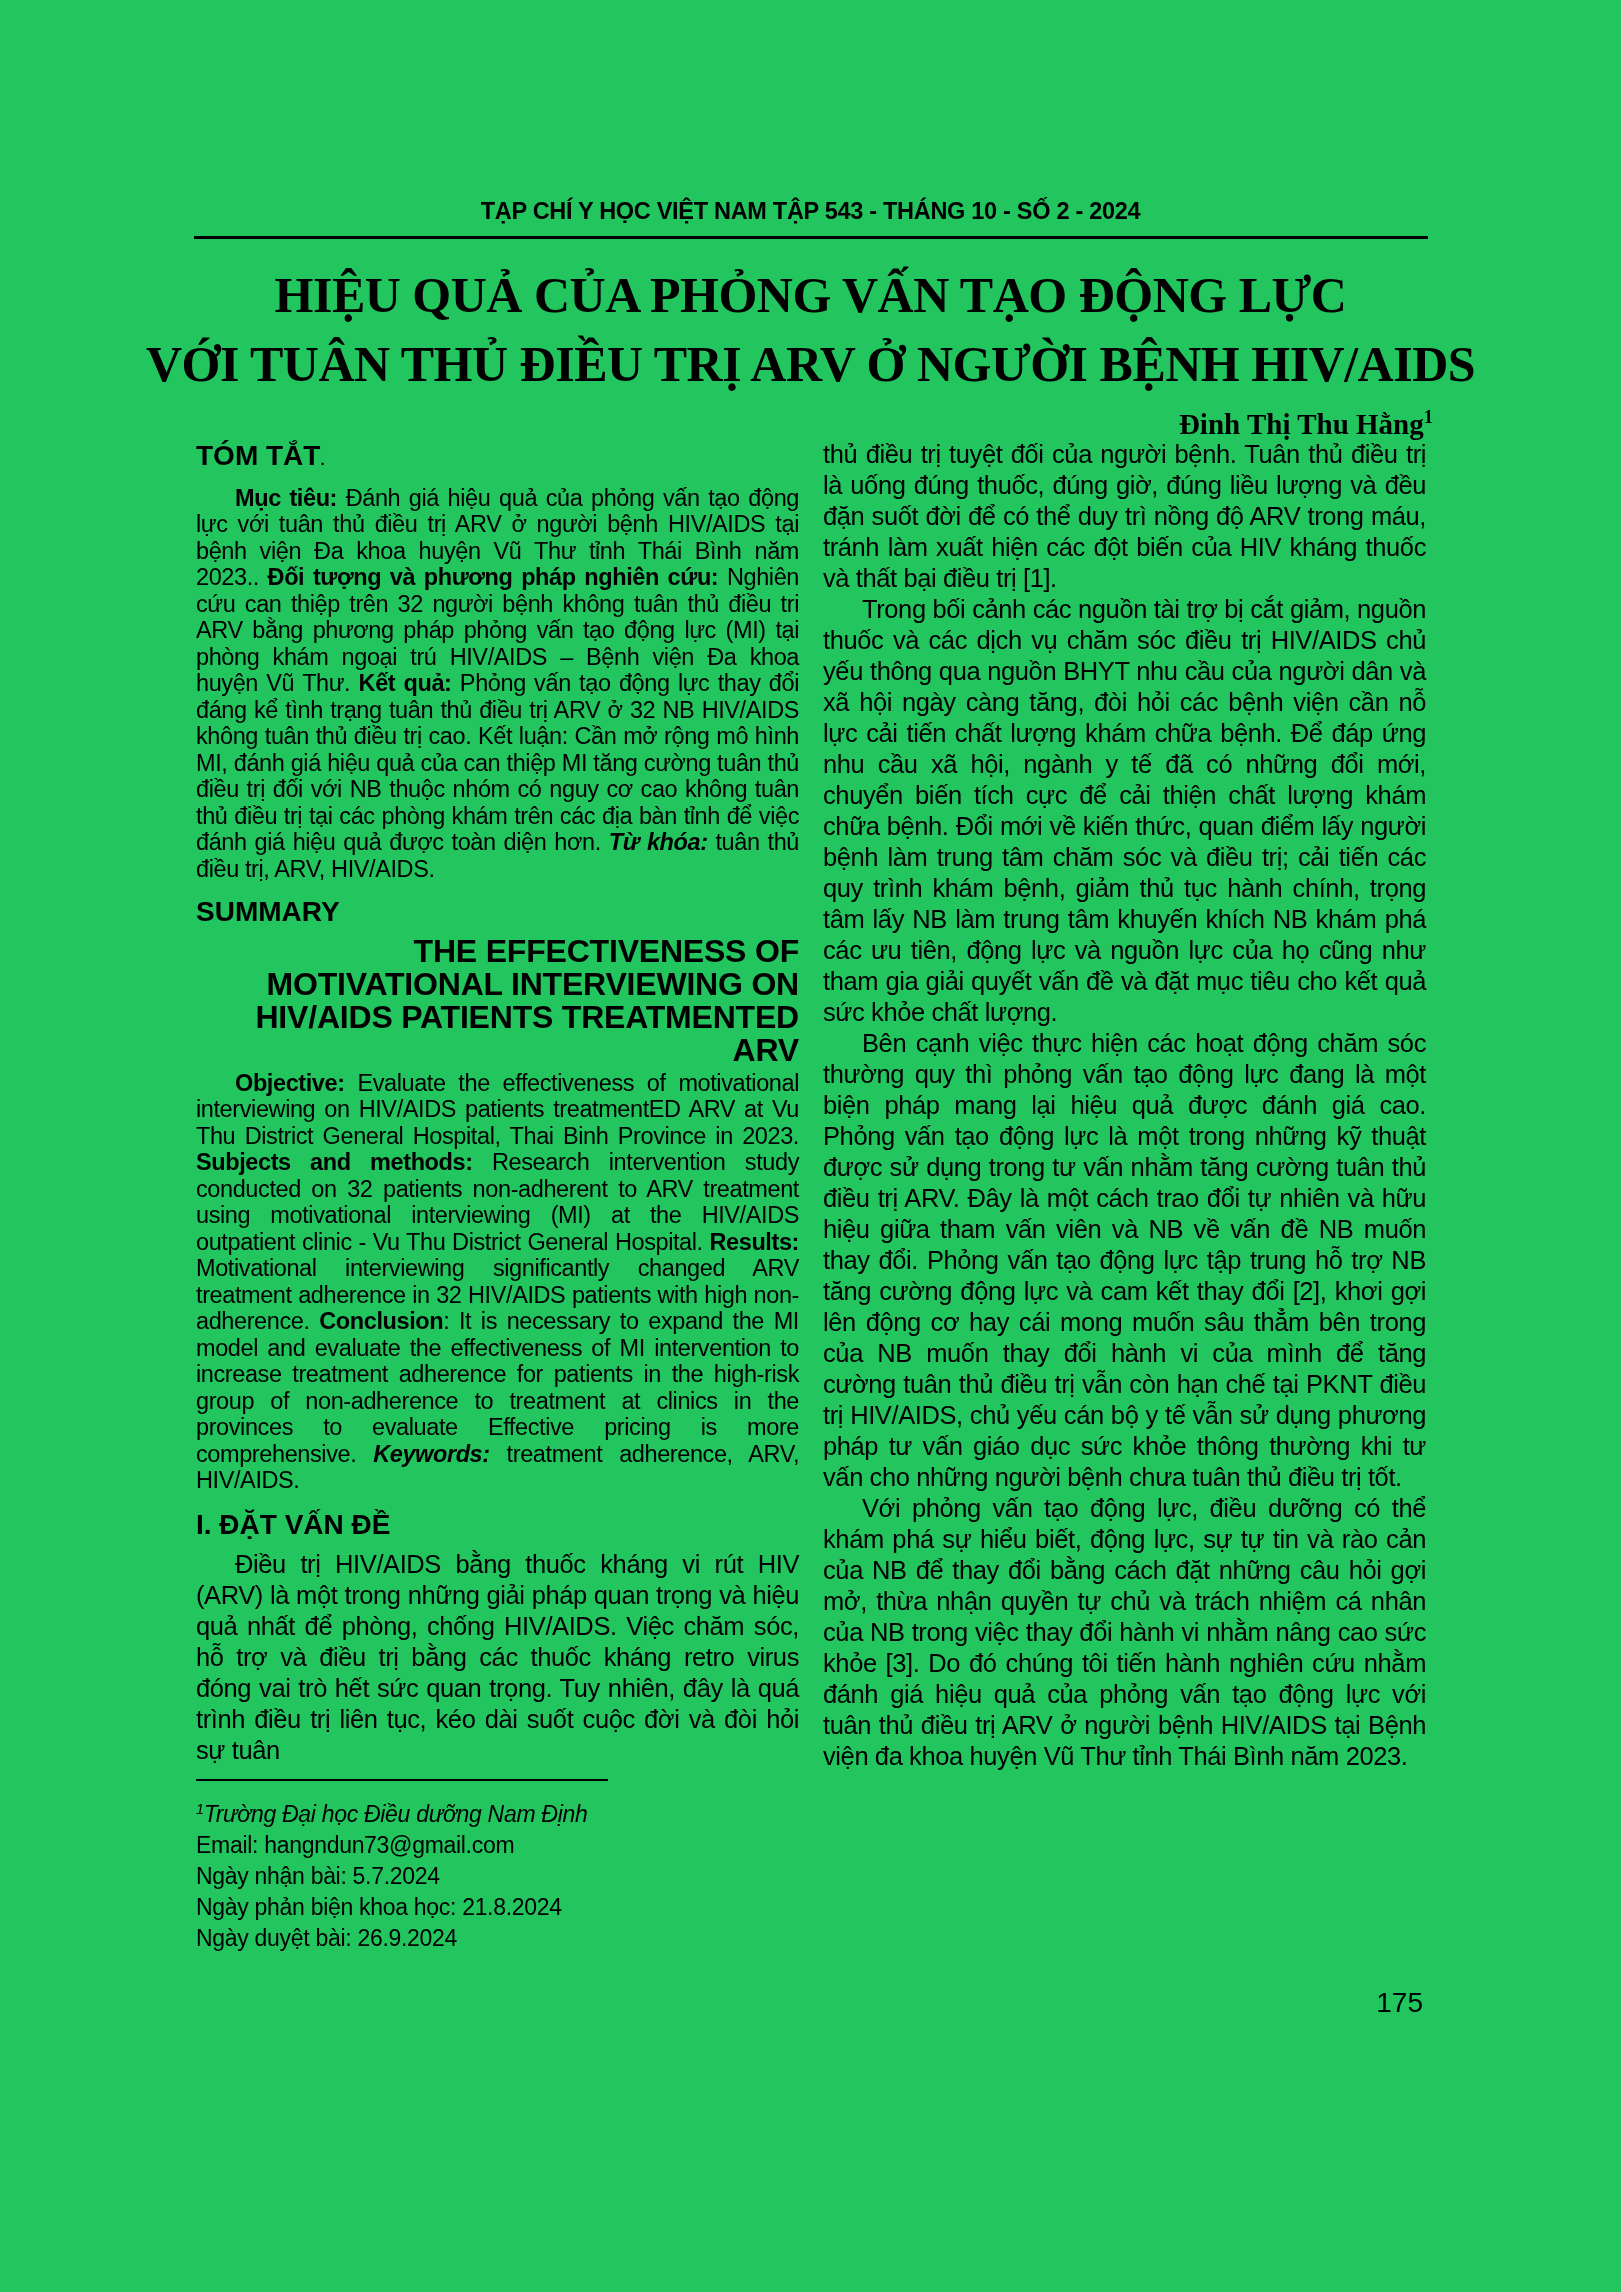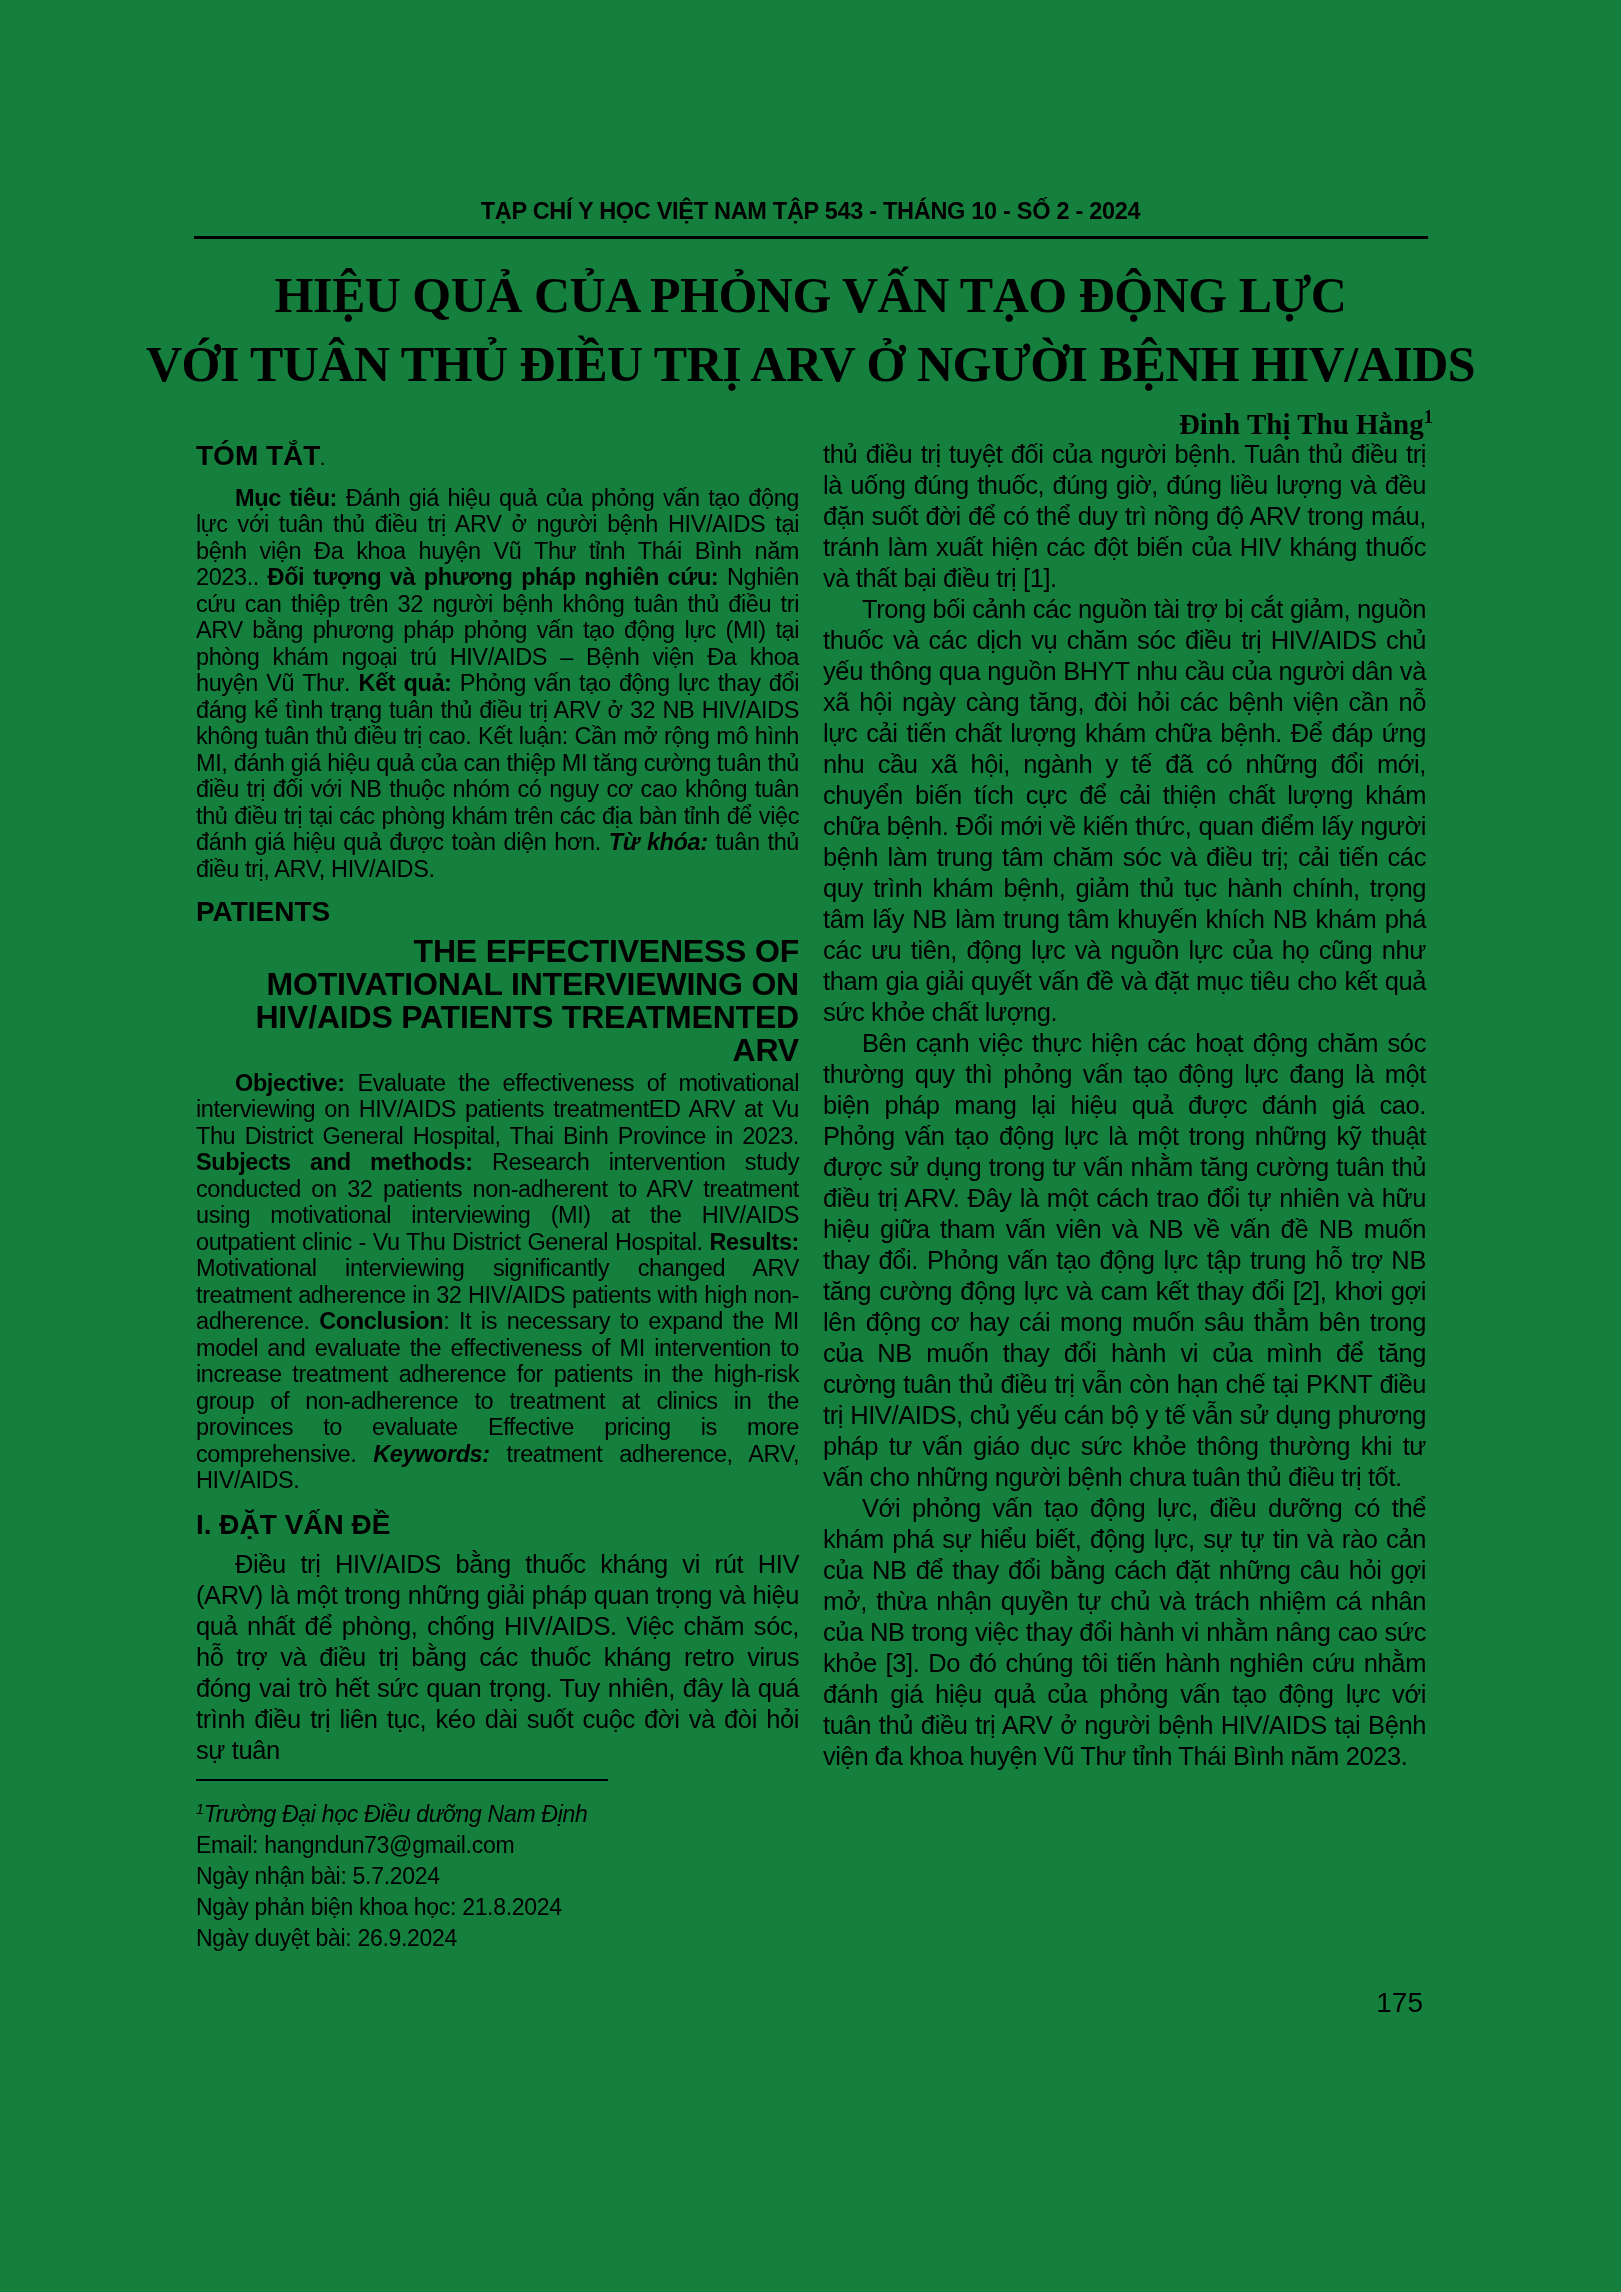--- a/index.html
+++ b/index.html
@@ -1,20 +1,20 @@
 <!DOCTYPE html>
 <html><head>
 <meta charset="utf-8">
 <style>
   html, body { margin: 0; padding: 0; background: #fff; }
   .page {
     position: relative;
     width: 1621px;
     height: 2293px;
-    background: #15803d;
+    background: #22c55e;
     color: #000000;
     font-family: "Liberation Sans", sans-serif;
     overflow: hidden;
     text-decoration: underline;
   }
   .journal-header {
     position: absolute;
     top: 198px; left: 0; width: 100%;
     text-align: center;
     font-family: "Liberation Sans", sans-serif;
@@ -131,21 +131,21 @@
   </div>
 
   <div class="columns">
 
     <div class="col">
 
       <h2 class="sec-heading tomtat-heading"><span>TÓM TẮT</span><span class="small">.</span></h2>
 
       <p class="abstract-par"><span class="b">Mục tiêu: </span><span>Đánh giá hiệu quả của phỏng vấn tạo động lực với  tuân thủ điều trị ARV ở người bệnh HIV/AIDS tại bệnh viện Đa khoa huyện Vũ Thư tỉnh Thái Bình năm 2023.. </span><span class="b">Đối tượng và phương pháp nghiên cứu: </span><span>Nghiên cứu can thiệp trên 32 người bệnh không tuân thủ điều tri ARV bằng phương pháp phỏng vấn tạo động lực (MI) tại phòng khám ngoại trú HIV/AIDS – Bệnh viện Đa khoa huyện Vũ Thư. </span><span class="b">Kết quả: </span><span>Phỏng vấn tạo động lực thay đổi đáng kể tình trạng tuân thủ điều trị ARV ở 32 NB HIV/AIDS không tuân thủ điều trị cao. Kết luận: Cần mở rộng mô hình MI, đánh giá hiệu quả của can thiệp MI tăng cường tuân thủ điều trị đối với NB thuộc nhóm có nguy cơ cao không tuân thủ điều trị tại các phòng khám trên các địa bàn tỉnh để việc đánh giá hiệu quả được toàn diện hơn. </span><span class="b i">Từ khóa: </span><span>tuân thủ điều trị, ARV, HIV/AIDS.</span></p>
 
-      <h2 class="sec-heading summary-heading">PATIENTS</h2>
+      <h2 class="sec-heading summary-heading">SUMMARY</h2>
 
       <div class="summary-title">THE EFFECTIVENESS OF MOTIVATIONAL INTERVIEWING ON HIV/AIDS PATIENTS TREATMENTED ARV</div>
 
       <p class="abstract-par"><span class="b">Objective: </span><span>Evaluate the effectiveness of motivational interviewing on HIV/AIDS patients treatmentED ARV at Vu Thu District General Hospital, Thai Binh Province in 2023. </span><span class="b">Subjects and methods: </span><span>Research intervention study conducted on 32 patients non-adherent to ARV treatment using motivational interviewing (MI) at the HIV/AIDS outpatient clinic - Vu Thu District General Hospital. </span><span class="b">Results: </span><span>Motivational interviewing significantly changed ARV treatment adherence in 32 HIV/AIDS patients with high non-adherence. </span><span class="b">Conclusion</span><span>: It is necessary to expand the MI model and evaluate the effectiveness of MI intervention to increase treatment adherence for patients in the high-risk group of non-adherence to treatment at clinics in the provinces to evaluate Effective pricing is more comprehensive. </span><span class="b i">Keywords: </span><span>treatment adherence, ARV, HIV/AIDS.</span></p>
 
       <h2 class="sec-heading intro-heading">I. ĐẶT VẤN ĐỀ</h2>
 
       <p class="body-par">Điều trị HIV/AIDS bằng thuốc kháng vi rút HIV (ARV) là một trong những giải pháp quan trọng và hiệu quả nhất để phòng, chống HIV/AIDS. Việc chăm sóc, hỗ trợ và điều trị bằng các thuốc kháng retro virus đóng vai trò hết sức quan trọng. Tuy nhiên, đây là quá trình điều trị liên tục, kéo dài suốt cuộc đời và đòi hỏi sự tuân</p>
 
       <div class="footnote">

